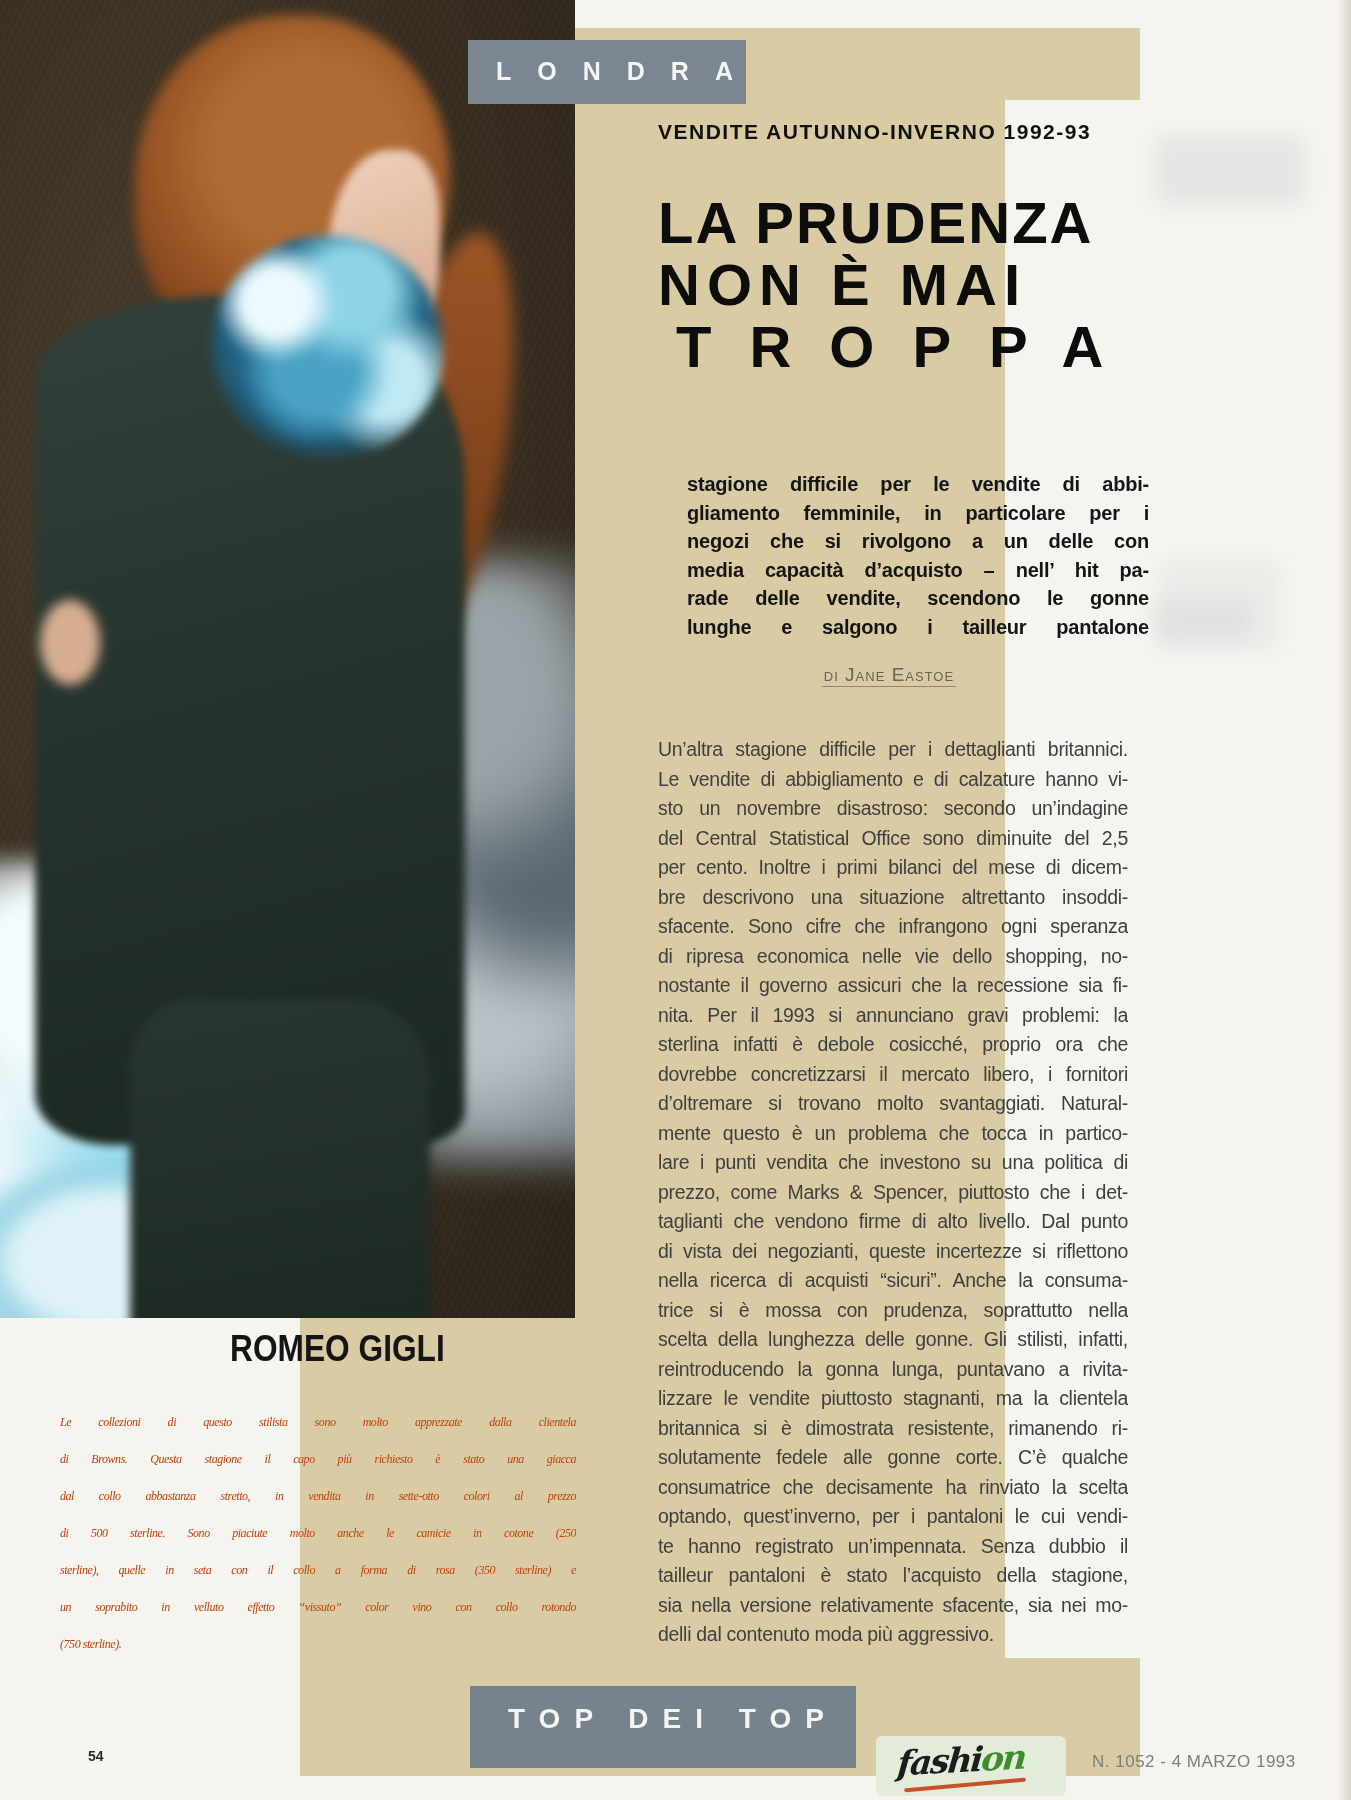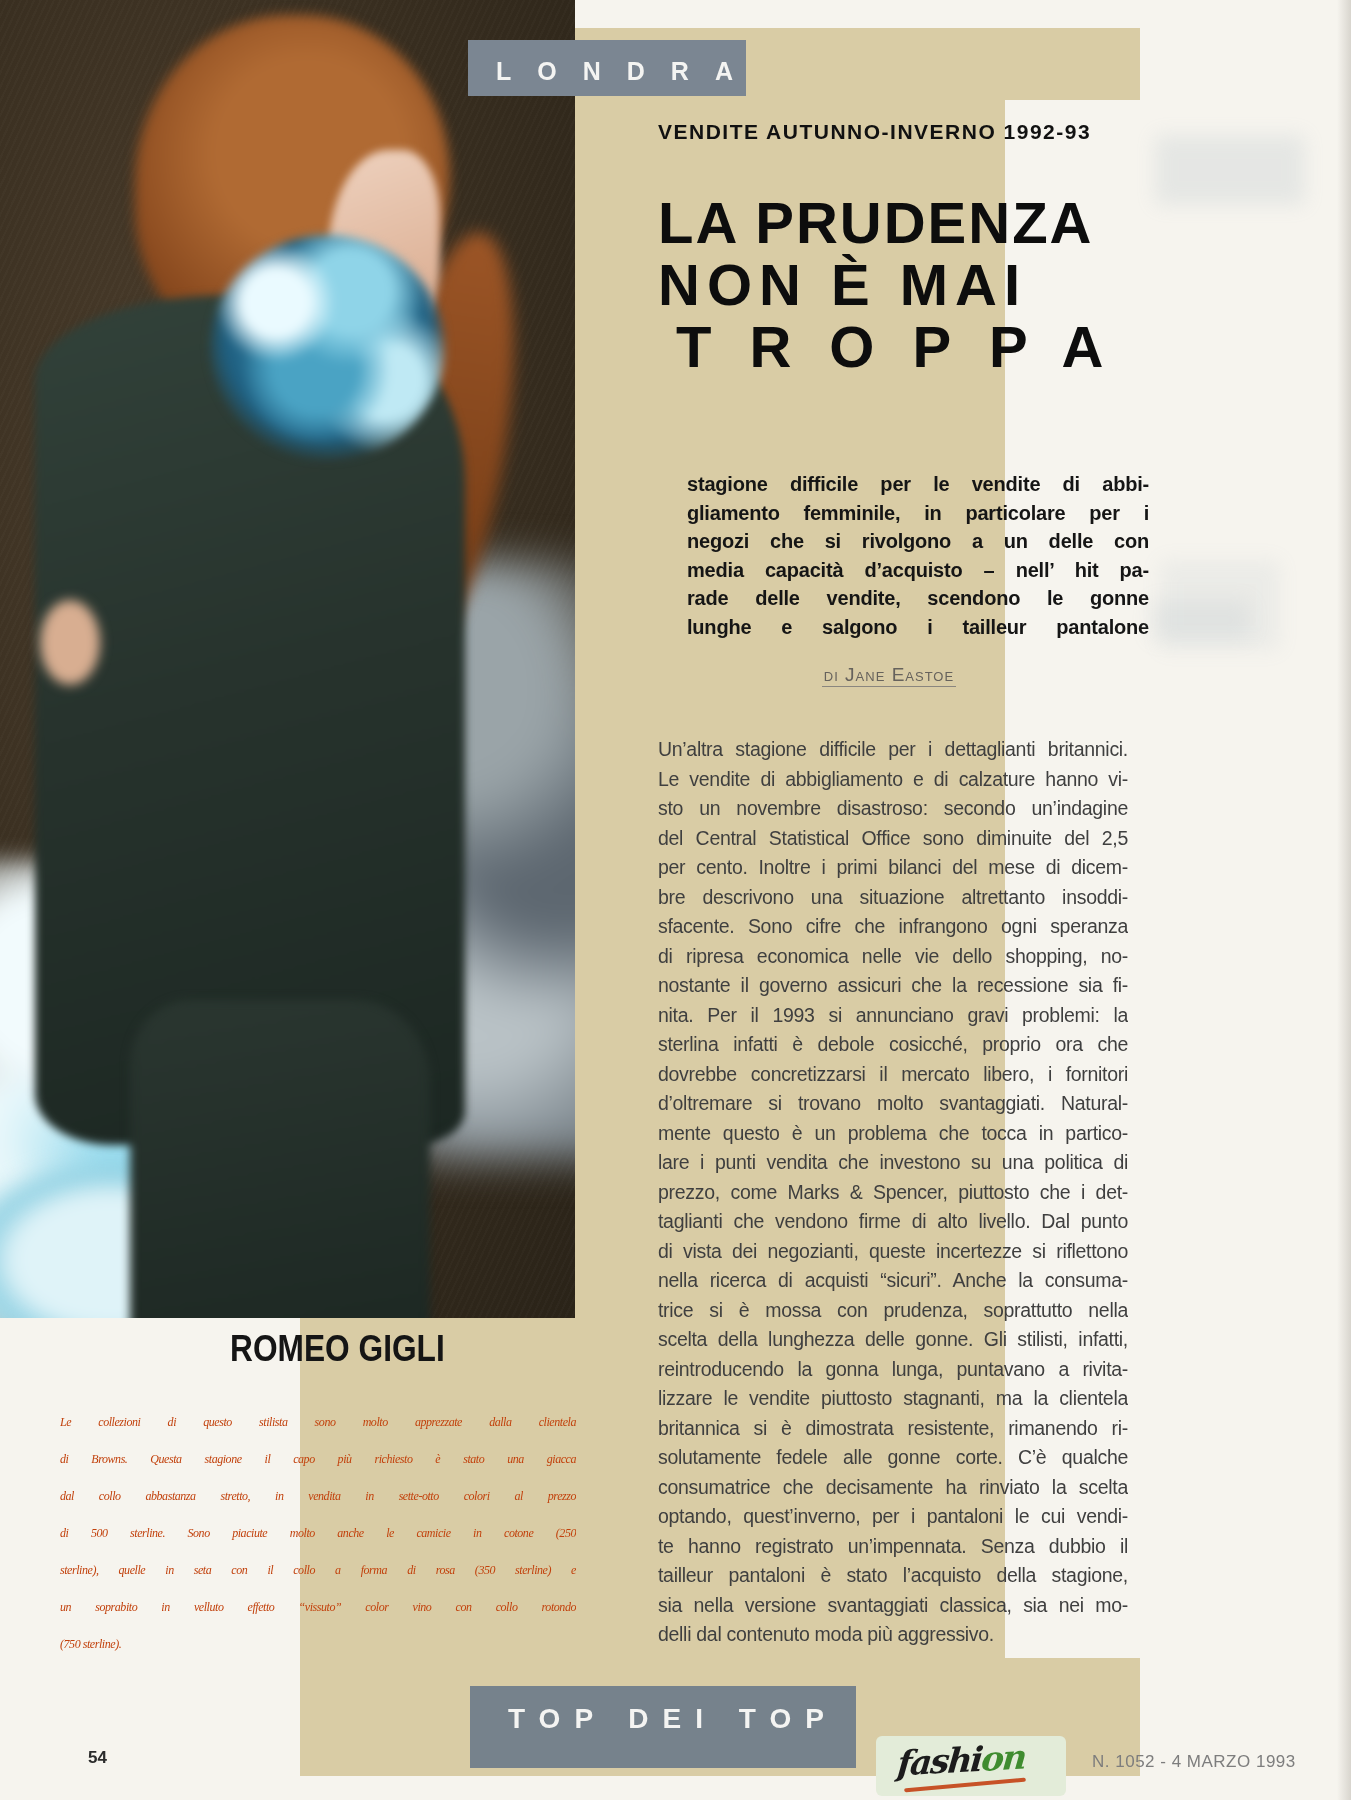--- a/index.html
+++ b/index.html
@@ -51,21 +51,21 @@
       radial-gradient(circle at 50% 45%,#2f7fa3 0 30%,#1f5f80 60%,transparent 75%);}
   .ph-suit{left:35px;top:295px;width:430px;height:850px;border-radius:45% 40% 12% 18% / 10% 22% 4% 6%;
     filter:blur(4px) !important;
     background:linear-gradient(165deg,#32423a 0%,#27332d 45%,#1c2722 100%);}
   .ph-legs{left:130px;top:1000px;width:300px;height:330px;filter:blur(5px) !important;
     background:linear-gradient(170deg,#2a3630,#1d2823);border-radius:20% 25% 0 0;}
   .ph-hand{left:40px;top:600px;width:60px;height:85px;border-radius:50%;
     filter:blur(6px) !important;background:#d8ae91;}
 
   
-  .londra-box{left:468px;top:40px;width:278px;height:56px;background:#7b8692;z-index:5;}
+  .londra-box{left:468px;top:40px;width:278px;height:64px;background:#7b8692;z-index:5;}
   .londra-box span{display:block;padding:17px 0 0 28px;color:#f4f4f2;font-weight:700;
     font-size:25px;letter-spacing:26px;}
   .top-box{left:470px;top:1686px;width:386px;height:82px;background:#76828c;z-index:5;}
   .top-box span{display:block;padding:17px 0 0 38px;color:#f4f4f2;font-weight:700;
     font-size:28px;letter-spacing:14px;}
 
   
   .kicker{left:658px;top:120px;width:462px;font-weight:700;font-size:21px;
     letter-spacing:1.5px;color:#111;}
   .headline{left:658px;top:192px;width:466px;}
@@ -86,21 +86,21 @@
 
   
   .designer-title{left:230px;top:1328px;font-weight:700;font-size:36px;color:#151515;
     transform:scaleX(.88);transform-origin:left center;letter-spacing:0;z-index:4;}
   .caption{left:60px;top:1404px;width:516px;z-index:4;overflow:hidden;}
   .caption .line{font-family:"Liberation Serif",serif;font-style:italic;font-size:12px;
     line-height:37px;color:#c2410c;letter-spacing:-0.45px;text-align:justify;text-align-last:justify;}
   .caption .line.last{text-align-last:left;}
 
   
-  .page-num{left:88px;top:1748px;font-weight:700;font-size:17px;color:#2b2b2b;}
+  .page-num{left:88px;top:1748px;font-weight:700;font-size:14px;color:#2b2b2b;}
   .logo-box{left:876px;top:1736px;width:190px;height:60px;background:#e3ecd9;border-radius:6px;z-index:6;}
   .logo-text{position:absolute;left:22px;top:4px;font-family:"DejaVu Serif",serif;
     font-style:italic;font-weight:700;font-size:34px;color:#1c1c1c;letter-spacing:-2px;
     transform:skewX(-8deg) rotate(-3deg);}
   .logo-green{color:#3f8c2f;}
   .logo-swoosh{position:absolute;left:28px;bottom:9px;width:122px;height:4px;background:#c75227;
     border-radius:3px;transform:rotate(-5deg);}
   .issue{left:1092px;top:1752px;font-size:17px;color:#7d7d7d;letter-spacing:.5px;}
 
   
@@ -183,21 +183,21 @@
       <div class="line">trice si è mossa con prudenza, soprattutto nella</div>
       <div class="line">scelta della lunghezza delle gonne. Gli stilisti, infatti,</div>
       <div class="line">reintroducendo la gonna lunga, puntavano a rivita-</div>
       <div class="line">lizzare le vendite piuttosto stagnanti, ma la clientela</div>
       <div class="line">britannica si è dimostrata resistente, rimanendo ri-</div>
       <div class="line">solutamente fedele alle gonne corte. C’è qualche</div>
       <div class="line">consumatrice che decisamente ha rinviato la scelta</div>
       <div class="line">optando, quest’inverno, per i pantaloni le cui vendi-</div>
       <div class="line">te hanno registrato un’impennata. Senza dubbio il</div>
       <div class="line">tailleur pantaloni è stato l’acquisto della stagione,</div>
-      <div class="line">sia nella versione svantaggiati classica, sia nei mo-</div>
+      <div class="line">sia nella versione relativamente sfacente, sia nei mo-</div>
       <div class="line last">delli dal contenuto moda più aggressivo.</div>
     </div>
 
   <div class="abs designer-title">ROMEO GIGLI</div>
   <div class="abs caption">
       <div class="line">Le collezioni di questo stilista sono molto apprezzate dalla clientela</div>
       <div class="line">di Browns. Questa stagione il capo più richiesto è stato una giacca</div>
       <div class="line">dal collo abbastanza stretto, in vendita in sette-otto colori al prezzo</div>
       <div class="line">di 500 sterline. Sono piaciute molto anche le camicie in cotone (250</div>
       <div class="line">sterline), quelle in seta con il collo a forma di rosa (350 sterline) e</div>

